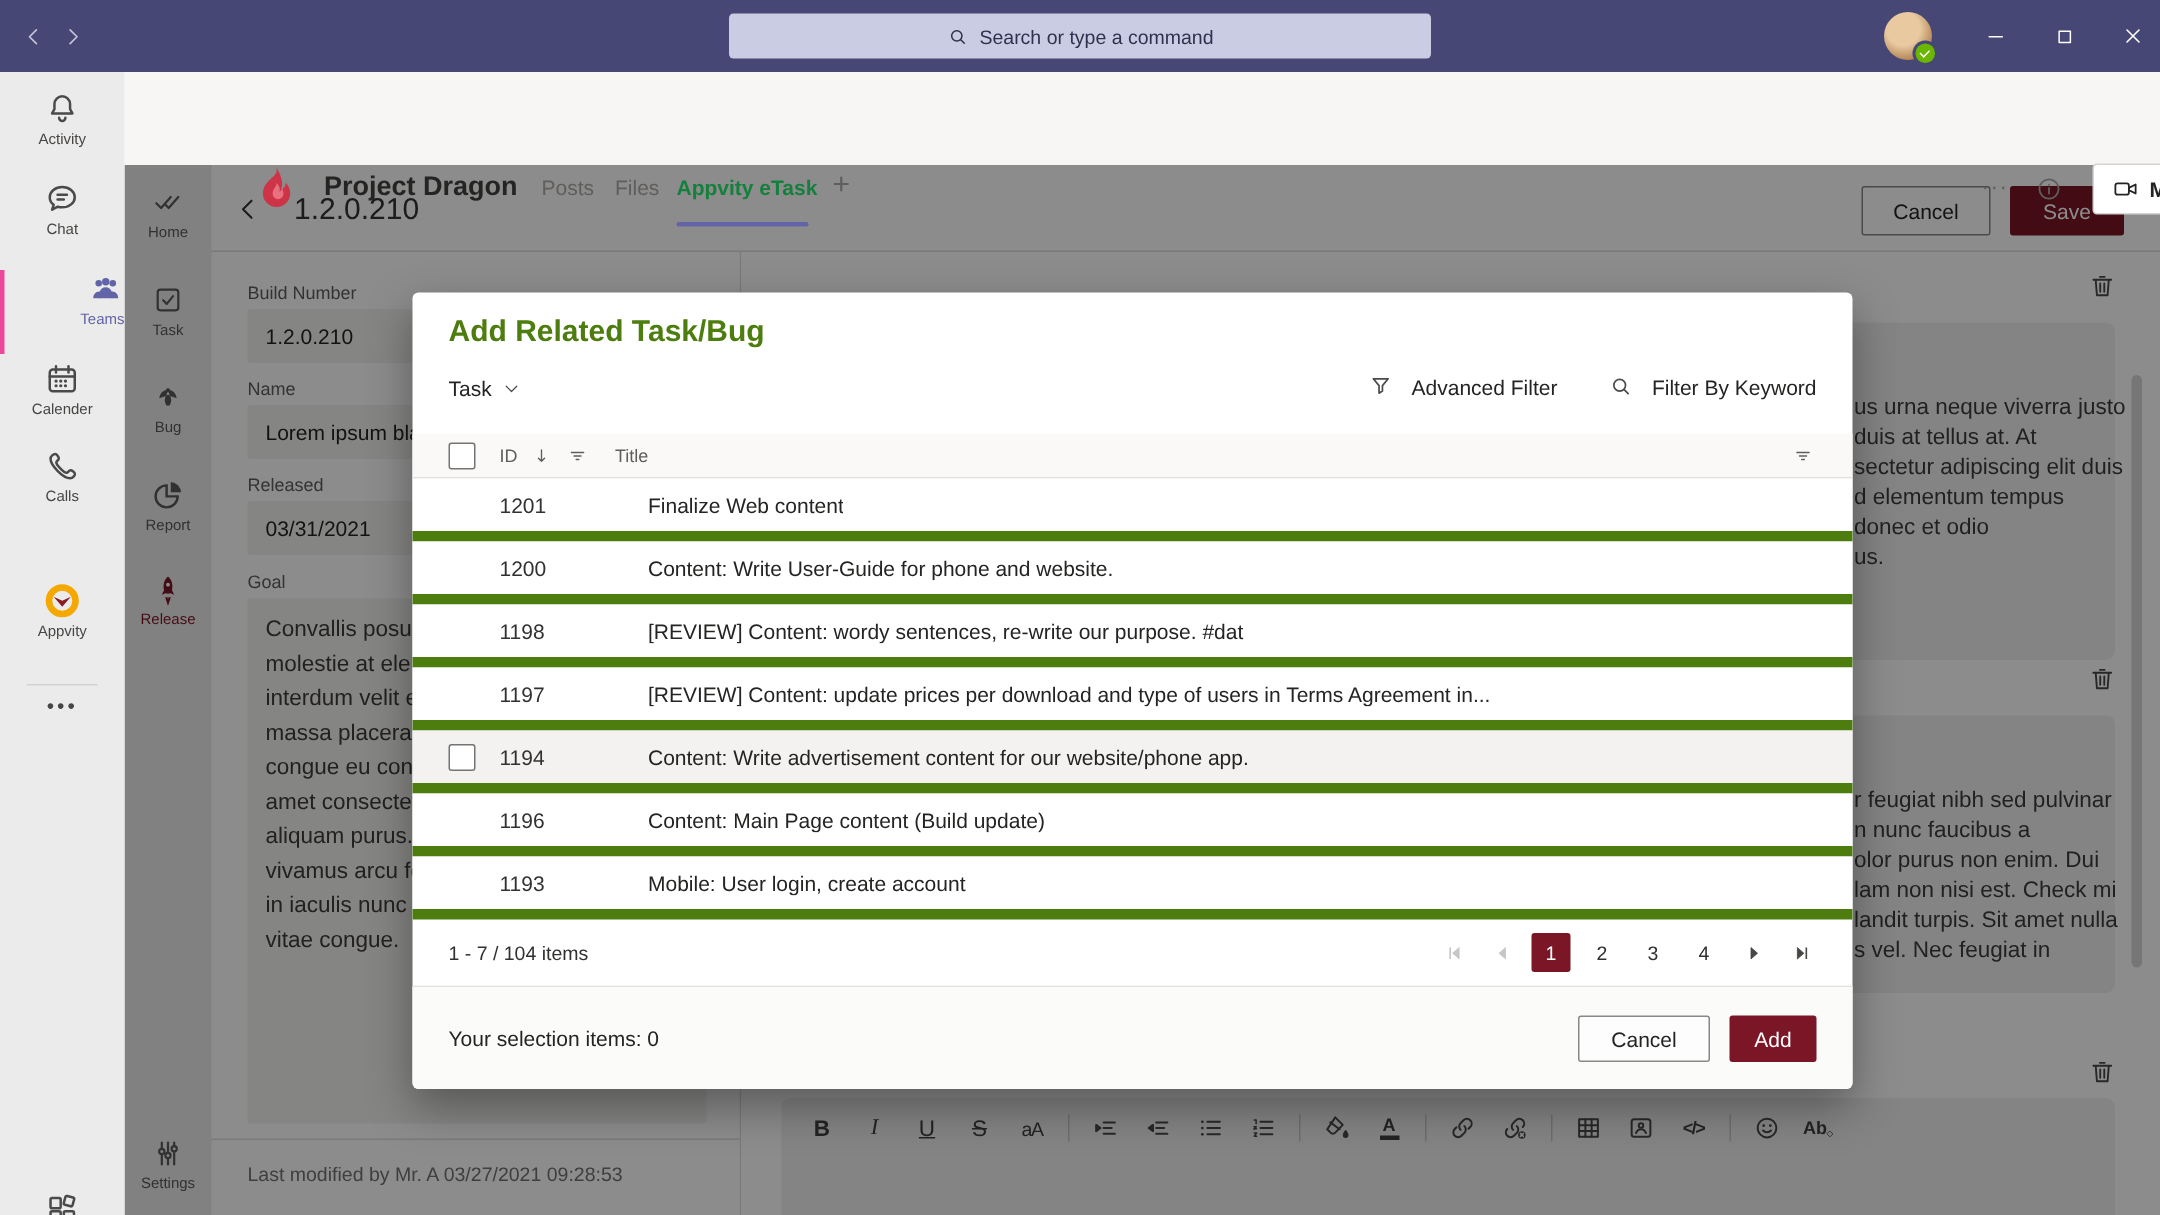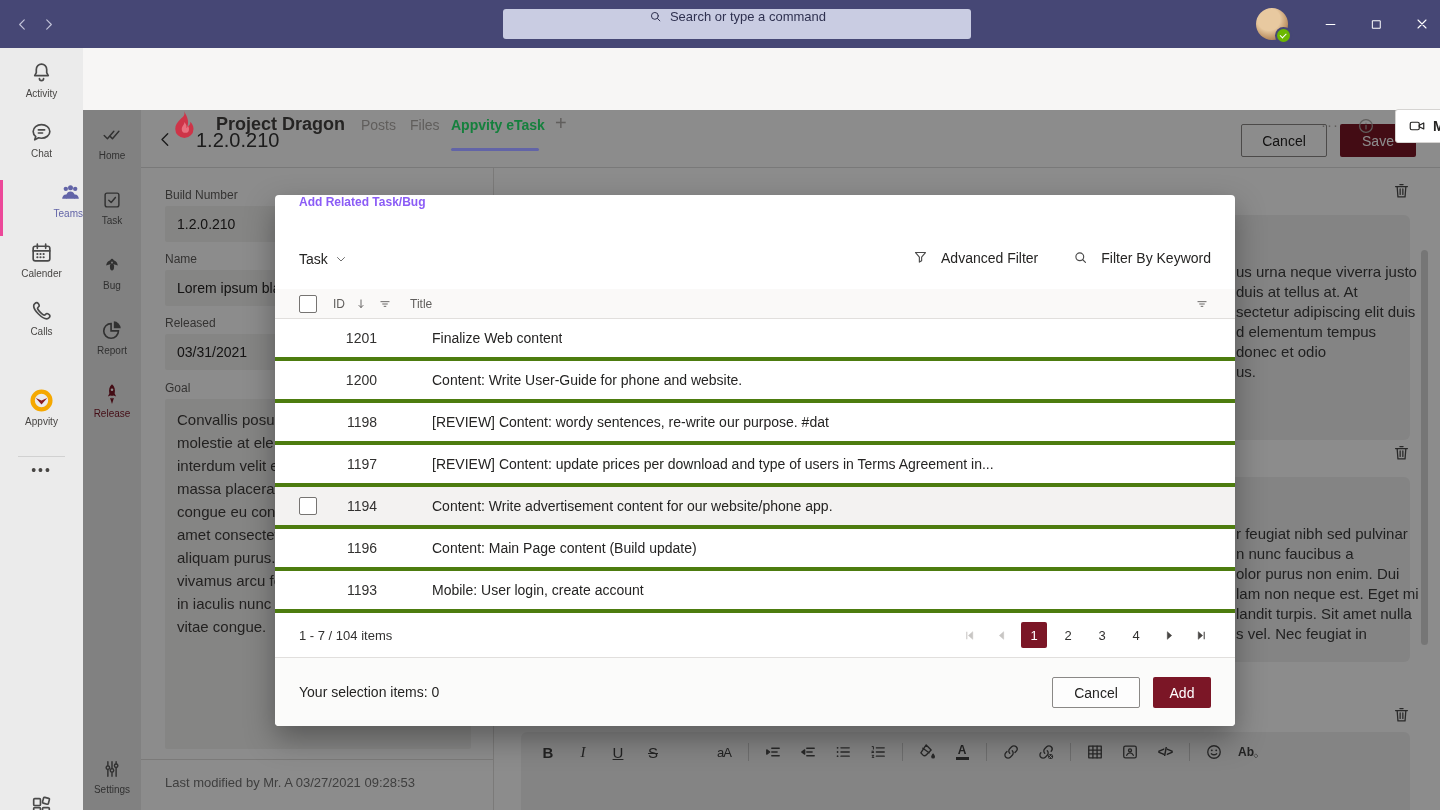--- a/index.html
+++ b/index.html
@@ -6,22 +6,22 @@
   html,body { width:1440px; height:810px; overflow:hidden; }
   body { font-family:"Liberation Sans", sans-serif; background:#fff; }
   #app { position:relative; width:1440px; height:810px; overflow:hidden; }
   svg { display:block; }
   .ic { fill:none; stroke:#4a4a4a; stroke-width:1.6; stroke-linecap:round; stroke-linejoin:round; }
 
   
   .titlebar { position:absolute; left:0; top:0; width:1440px; height:48px; background:#464775; z-index:80; }
   .tb-nav { position:absolute; top:12px; width:24px; height:24px; display:flex; align-items:center; justify-content:center; cursor:pointer; }
   .tb-back { left:10px; } .tb-fwd { left:36px; }
-  .searchbar { position:absolute; left:503px; top:9px; width:468px; height:30px; background:#c9cce2; border-radius:3px;
-    display:flex; justify-content:center; gap:7px; color:#2f3150; font-size:13px; cursor:text; }
+  .searchbar { position:absolute; left:486px; top:9px; width:468px; height:30px; background:#c9cce2; border-radius:3px;
+    display:flex; align-items:center; justify-content:center; gap:7px; color:#2f3150; font-size:13px; cursor:text; }
   .avatar-wrap { position:absolute; left:1256px; top:8px; width:32px; height:32px; cursor:pointer; }
   .avatar { width:32px; height:32px; border-radius:50%; background:radial-gradient(circle at 40% 35%, #e8c9a0 0 40%, #b98d5f 70%, #8c6a44); }
   .presence { position:absolute; right:-2px; bottom:-2px; width:13px; height:13px; border-radius:50%; background:#6bb700; box-shadow:0 0 0 2px #464775; }
   .presence:after { content:""; position:absolute; left:3px; top:4px; width:5px; height:2.5px; border-left:1.5px solid #fff; border-bottom:1.5px solid #fff; transform:rotate(-45deg); }
   .winbtn { position:absolute; top:0; width:46px; height:48px; display:flex; align-items:center; justify-content:center; cursor:pointer; }
   .win-min { left:1307px; } .win-max { left:1353px; } .win-close { left:1399px; }
 
   
   .channel-header { position:absolute; left:83px; top:48px; width:1357px; height:62px; background:#f7f6f5; z-index:70; }
   .team-logo { position:absolute; left:86px; top:62px; width:30px; height:30px; }
@@ -75,46 +75,46 @@
   .trash svg { width:19px; height:19px; }
   .edit-box { position:absolute; left:27px; width:889px; background:#f1f1f1; border-radius:6px; }
   .edit-box .txt { position:absolute; left:715px; top:47px; }
   .edit-box .line { font-size:15px; line-height:20px; color:#3d3d3d; white-space:nowrap; }
   .rt-toolbar { position:absolute; left:16px; top:9px; display:flex; align-items:center; gap:13px; }
   .rt-ic { width:22px; height:22px; display:flex; align-items:center; justify-content:center; cursor:pointer; color:#404040; font-size:15px; }
   .rt-ic svg { width:20px; height:20px; }
   .rt-sep { width:1px; height:18px; background:#c9c9c9; }
   .g-b { font-weight:700; } .g-i { font-style:italic; font-family:"Liberation Serif", serif; }
   .g-u { text-decoration:underline; } .g-s { text-decoration:line-through; }
-  .g-aa { font-size:13px; letter-spacing:-1px;margin-left:36px; }
+  .g-aa { font-size:13px; letter-spacing:-1px; }
   .g-code { font-size:12px; font-weight:700; letter-spacing:-1px; }
   .g-fc { display:flex; flex-direction:column; align-items:center; line-height:1; }
   .g-fc .bar { width:13px; height:3px; background:#404040; margin-top:1px; }
   .vscroll { position:absolute; left:927px; top:82px; width:7px; height:395px; background:#d8d8d8; border-radius:4px; cursor:grab; }
 
   
   .dim-overlay { position:absolute; left:83px; top:110px; width:1357px; height:700px; background:rgba(0,0,0,0.45); z-index:40; }
 
   
   .modal { position:absolute; left:275px; top:195px; width:960px; height:531px; background:#fff; border-radius:4px; z-index:60;
     box-shadow:0 12px 30px rgba(0,0,0,0.35); }
-  .modal-title { position:absolute; left:24px; top:0; font-size:12px; font-weight:700; color:#8b5cf6; }
+  .modal-title { position:absolute; left:24px; top:15px; font-size:20px; font-weight:700; color:#4d7c0f; }
   .type-select { position:absolute; left:24px; top:56px; display:flex; align-items:center; gap:7px; font-size:14px; color:#252423; cursor:pointer; }
   .filter-tools { position:absolute; right:24px; top:54px; display:flex; align-items:center; gap:34px; }
   .tool { display:flex; align-items:center; gap:12px; font-size:14px; color:#252423; cursor:pointer; }
   .thead { position:absolute; left:0; top:94px; width:960px; height:30px; background:#faf9f8; border-bottom:1px solid #e1dfdd;
     display:flex; align-items:center; }
   .cb { width:18px; height:18px; border:1px solid #767472; border-radius:2px; background:#fff; cursor:pointer; }
   .thead .cb { margin-left:24px; }
   .th-id { margin-left:16px; font-size:12px; color:#605e5c; }
   .th-sort { margin-left:9px; cursor:pointer; } .th-filter { margin-left:10px; cursor:pointer; }
   .th-title { margin-left:18px; font-size:12px; color:#605e5c; }
   .th-filter-right { position:absolute; right:26px; cursor:pointer; }
   .tbody { position:absolute; left:0; top:124px; width:960px; }
-  .trow { height:42px; display:flex; align-items:center; border-bottom:4px solid #4d7c0f; cursor:pointer; background:#fff;text-align:right; }
+  .trow { height:42px; display:flex; align-items:center; border-bottom:7px solid #4d7c0f; cursor:pointer; background:#fff; }
   .trow .cb { margin-left:24px; visibility:hidden; }
   .trow.checkbox .cb { visibility:visible; }
   .trow.hover { background:#f3f2f1; }
   .cell-id { margin-left:16px; width:44px; font-size:14px; color:#323130; }
   .cell-title { margin-left:55px; font-size:14px; color:#252423; white-space:nowrap; overflow:hidden; }
   .pager { position:absolute; left:0; top:418px; width:960px; height:44px; display:flex; align-items:center; }
   .pager-summary { margin-left:24px; font-size:13px; color:#323130; }
   .pager-controls { position:absolute; right:22px; display:flex; align-items:center; gap:8px; }
   .pg-btn { width:24px; height:24px; display:flex; align-items:center; justify-content:center; cursor:pointer; }
   .pg-btn svg { width:13px; height:13px; }
@@ -371,21 +371,21 @@
           <path d="M4.5 7h15M10 4.5h4M6.5 7l1 13h9l1-13"></path>
           <path d="M10.3 10v7M13.7 10v7"></path>
         </svg>
     </div>
     <div class="edit-box" style="top:309px;height:185px">
       <div class="txt">
 
       <div class="line">r feugiat nibh sed pulvinar</div>
           <div class="line">n nunc faucibus a</div>
           <div class="line">olor purus non enim. Dui</div>
-          <div class="line">lam non neque est. Eget mi</div>
+          <div class="line">lam non nisi est. Check mi</div>
           <div class="line">landit turpis. Sit amet nulla</div>
           <div class="line">s vel. Nec feugiat in</div>
         </div>
     </div>
     <div class="trash" style="top:537px">
       <svg viewBox="0 0 24 24" class="ic">
           <path d="M4.5 7h15M10 4.5h4M6.5 7l1 13h9l1-13"></path>
           <path d="M10.3 10v7M13.7 10v7"></path>
         </svg>
     </div>

